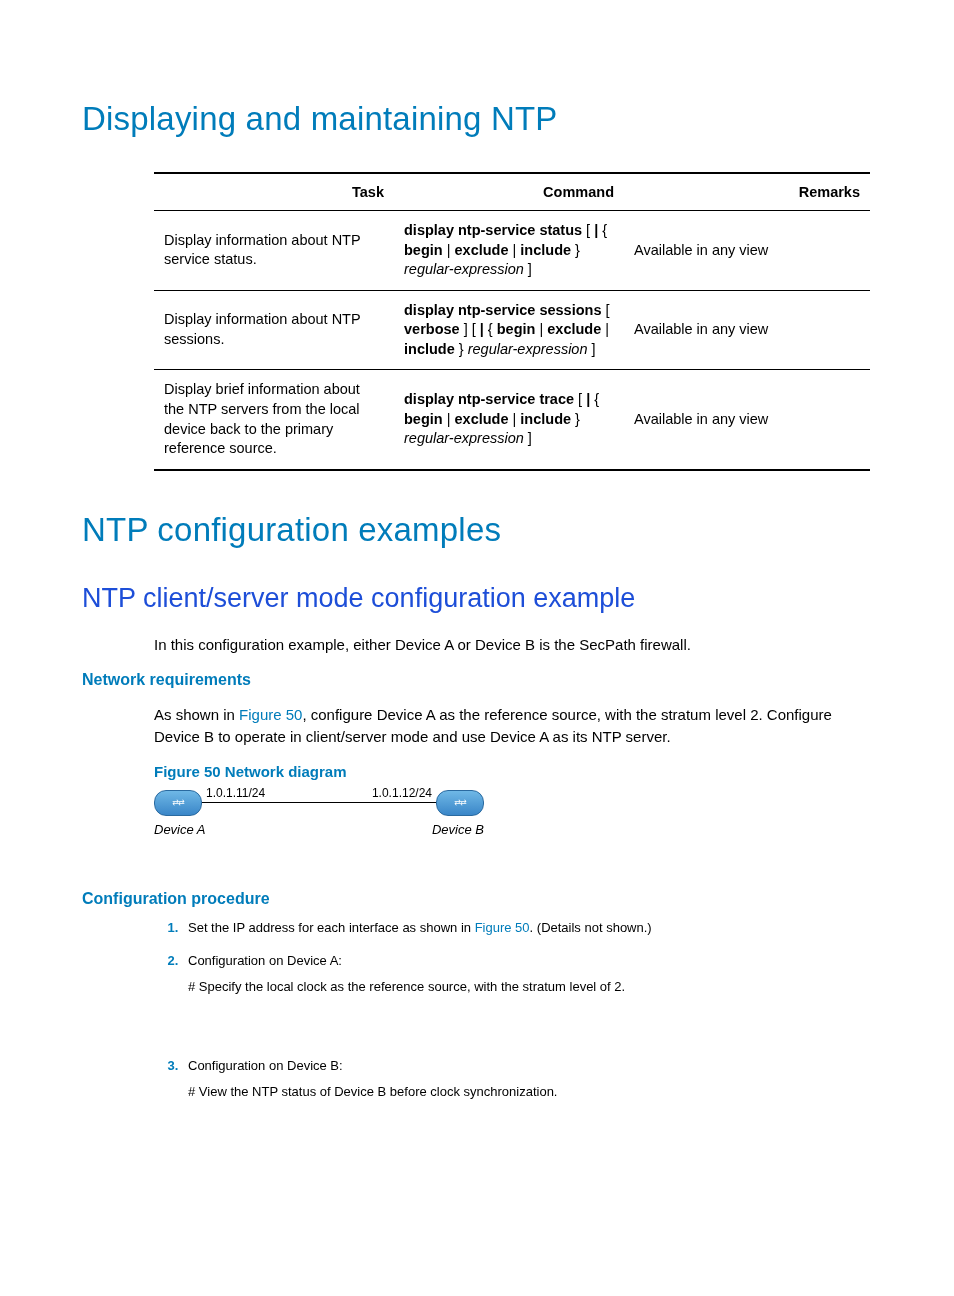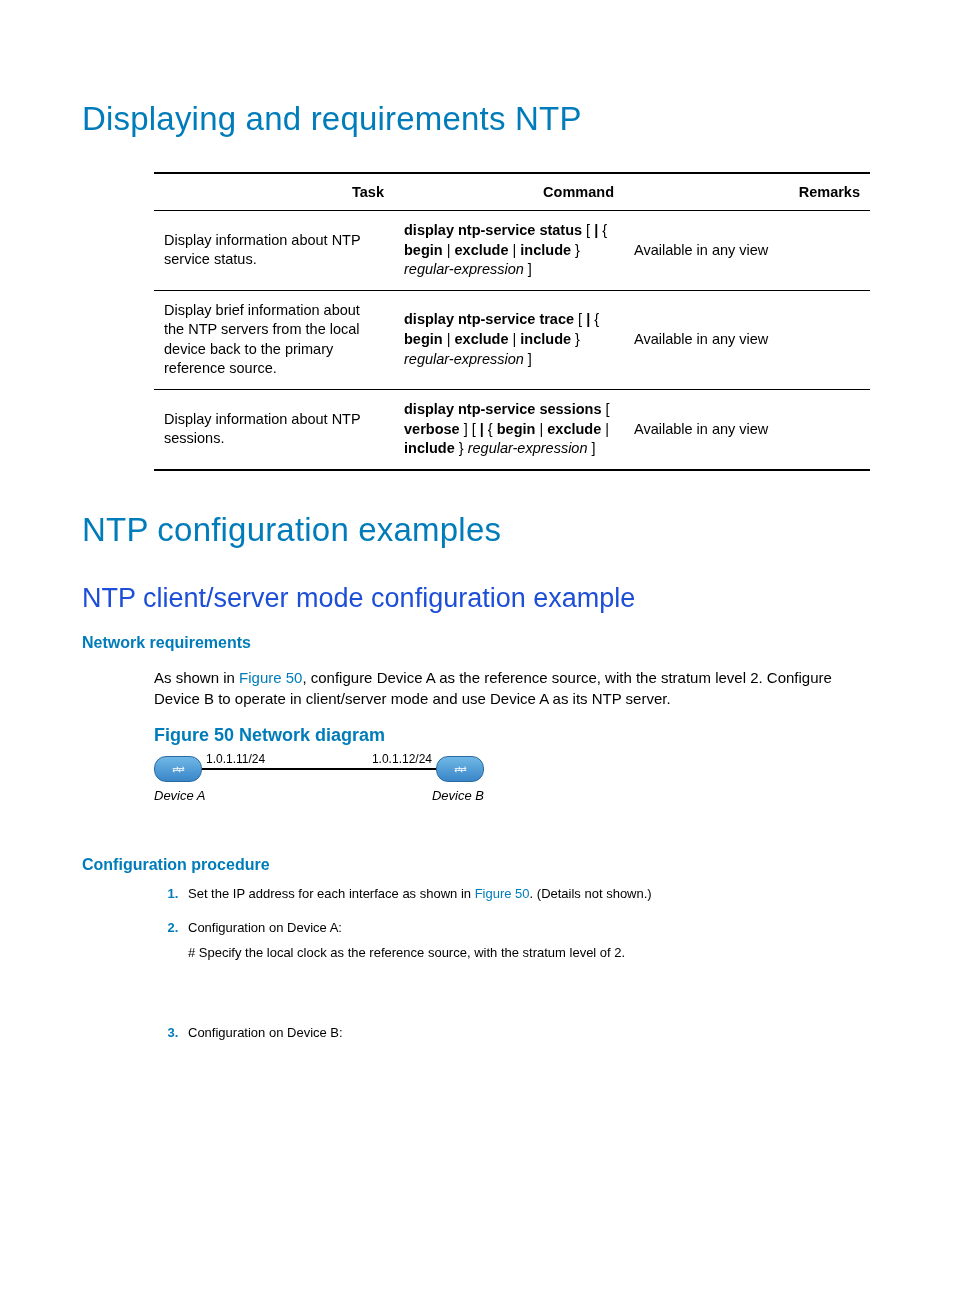--- a/index.html
+++ b/index.html
@@ -76,21 +76,21 @@
     font-size: 15px;
     line-height: 1.45;
     margin-left: 72px;
   }
   .link { color: #007cba; }
   .figcap {
     font-family: "Arial Narrow", Arial, sans-serif;
     font-stretch: condensed;
     font-weight: bold;
     color: #007cba;
-    font-size: 18px;
+    font-size: 15px;
     margin: 14px 0 6px 72px;
   }
   .diagram {
     margin-left: 72px;
     width: 330px;
     position: relative;
     height: 70px;
   }
   .router-icon {
     width: 46px; height: 24px;
@@ -157,21 +157,21 @@
     font-size: 14px;
     margin-left: 40px;
   }
   .h1-gap { height: 40px; }
 </style>
 </head>
 <body>
 
 <div class="page">
 
-  <h1>Displaying and requirements NTP</h1>
+  <h1>Displaying and maintaining NTP</h1>
 
   <table>
     <colgroup>
       <col class="col-task">
         <col class="col-cmd">
         <col class="col-rem">
     </colgroup>
     <thead>
       <tr>
         <th>Task</th>
@@ -179,38 +179,39 @@
         <th>Remarks</th>
       </tr>
     </thead>
     <tbody>
       <tr>
         <td>Display information about NTP service status.</td>
         <td><b>display ntp-service status</b> [ <b>|</b> { <b>begin</b> | <b>exclude</b> | <b>include</b> } <i>regular-expression</i> ]</td>
         <td>Available in any view</td>
       </tr>
       <tr>
+        <td>Display information about NTP sessions.</td>
+        <td><b>display ntp-service sessions</b> [ <b>verbose</b> ] [ <b>|</b> { <b>begin</b> | <b>exclude</b> | <b>include</b> } <i>regular-expression</i> ]</td>
+        <td>Available in any view</td>
+      </tr>
+      <tr>
         <td>Display brief information about the NTP servers from the local device back to the primary reference source.</td>
         <td><b>display ntp-service trace</b> [ <b>|</b> { <b>begin</b> | <b>exclude</b> | <b>include</b> } <i>regular-expression</i> ]</td>
         <td>Available in any view</td>
       </tr>
-      <tr>
-        <td>Display information about NTP sessions.</td>
-        <td><b>display ntp-service sessions</b> [ <b>verbose</b> ] [ <b>|</b> { <b>begin</b> | <b>exclude</b> | <b>include</b> } <i>regular-expression</i> ]</td>
-        <td>Available in any view</td>
-      </tr>
     </tbody>
   </table>
 
   <div class="h1-gap"></div>
 
   <h1>NTP configuration examples</h1>
 
   <h2>NTP client/server mode configuration example</h2>
 
+  <p class="body-text">In this configuration example, either Device A or Device B is the SecPath firewall.</p>
 
   <h3>Network requirements</h3>
 
   <p class="body-text">
     <span>As shown in </span><span class="link">Figure 50</span><span>, configure Device A as the reference source, with the stratum level 2. Configure Device B to operate in client/server mode and use Device A as its NTP server.</span>
   </p>
 
   <div class="figcap">Figure 50 Network diagram</div>
 
   <div class="diagram">
@@ -229,18 +230,19 @@
     <li>
       <span>Set the IP address for each interface as shown in </span><span class="link">Figure 50</span><span>. (Details not shown.)</span>
     </li>
     <li>
       <span>Configuration on Device A:</span>
       <div class="substep"># Specify the local clock as the reference source, with the stratum level of 2.</div>
       <div style="height:46px"></div>
     </li>
     <li>
       <span>Configuration on Device B:</span>
+      <div class="substep"># View the NTP status of Device B before clock synchronization.</div>
     </li>
   </ol>
 
 </div>
 
 <div class="pagenum">112</div>
 
 </body></html>

